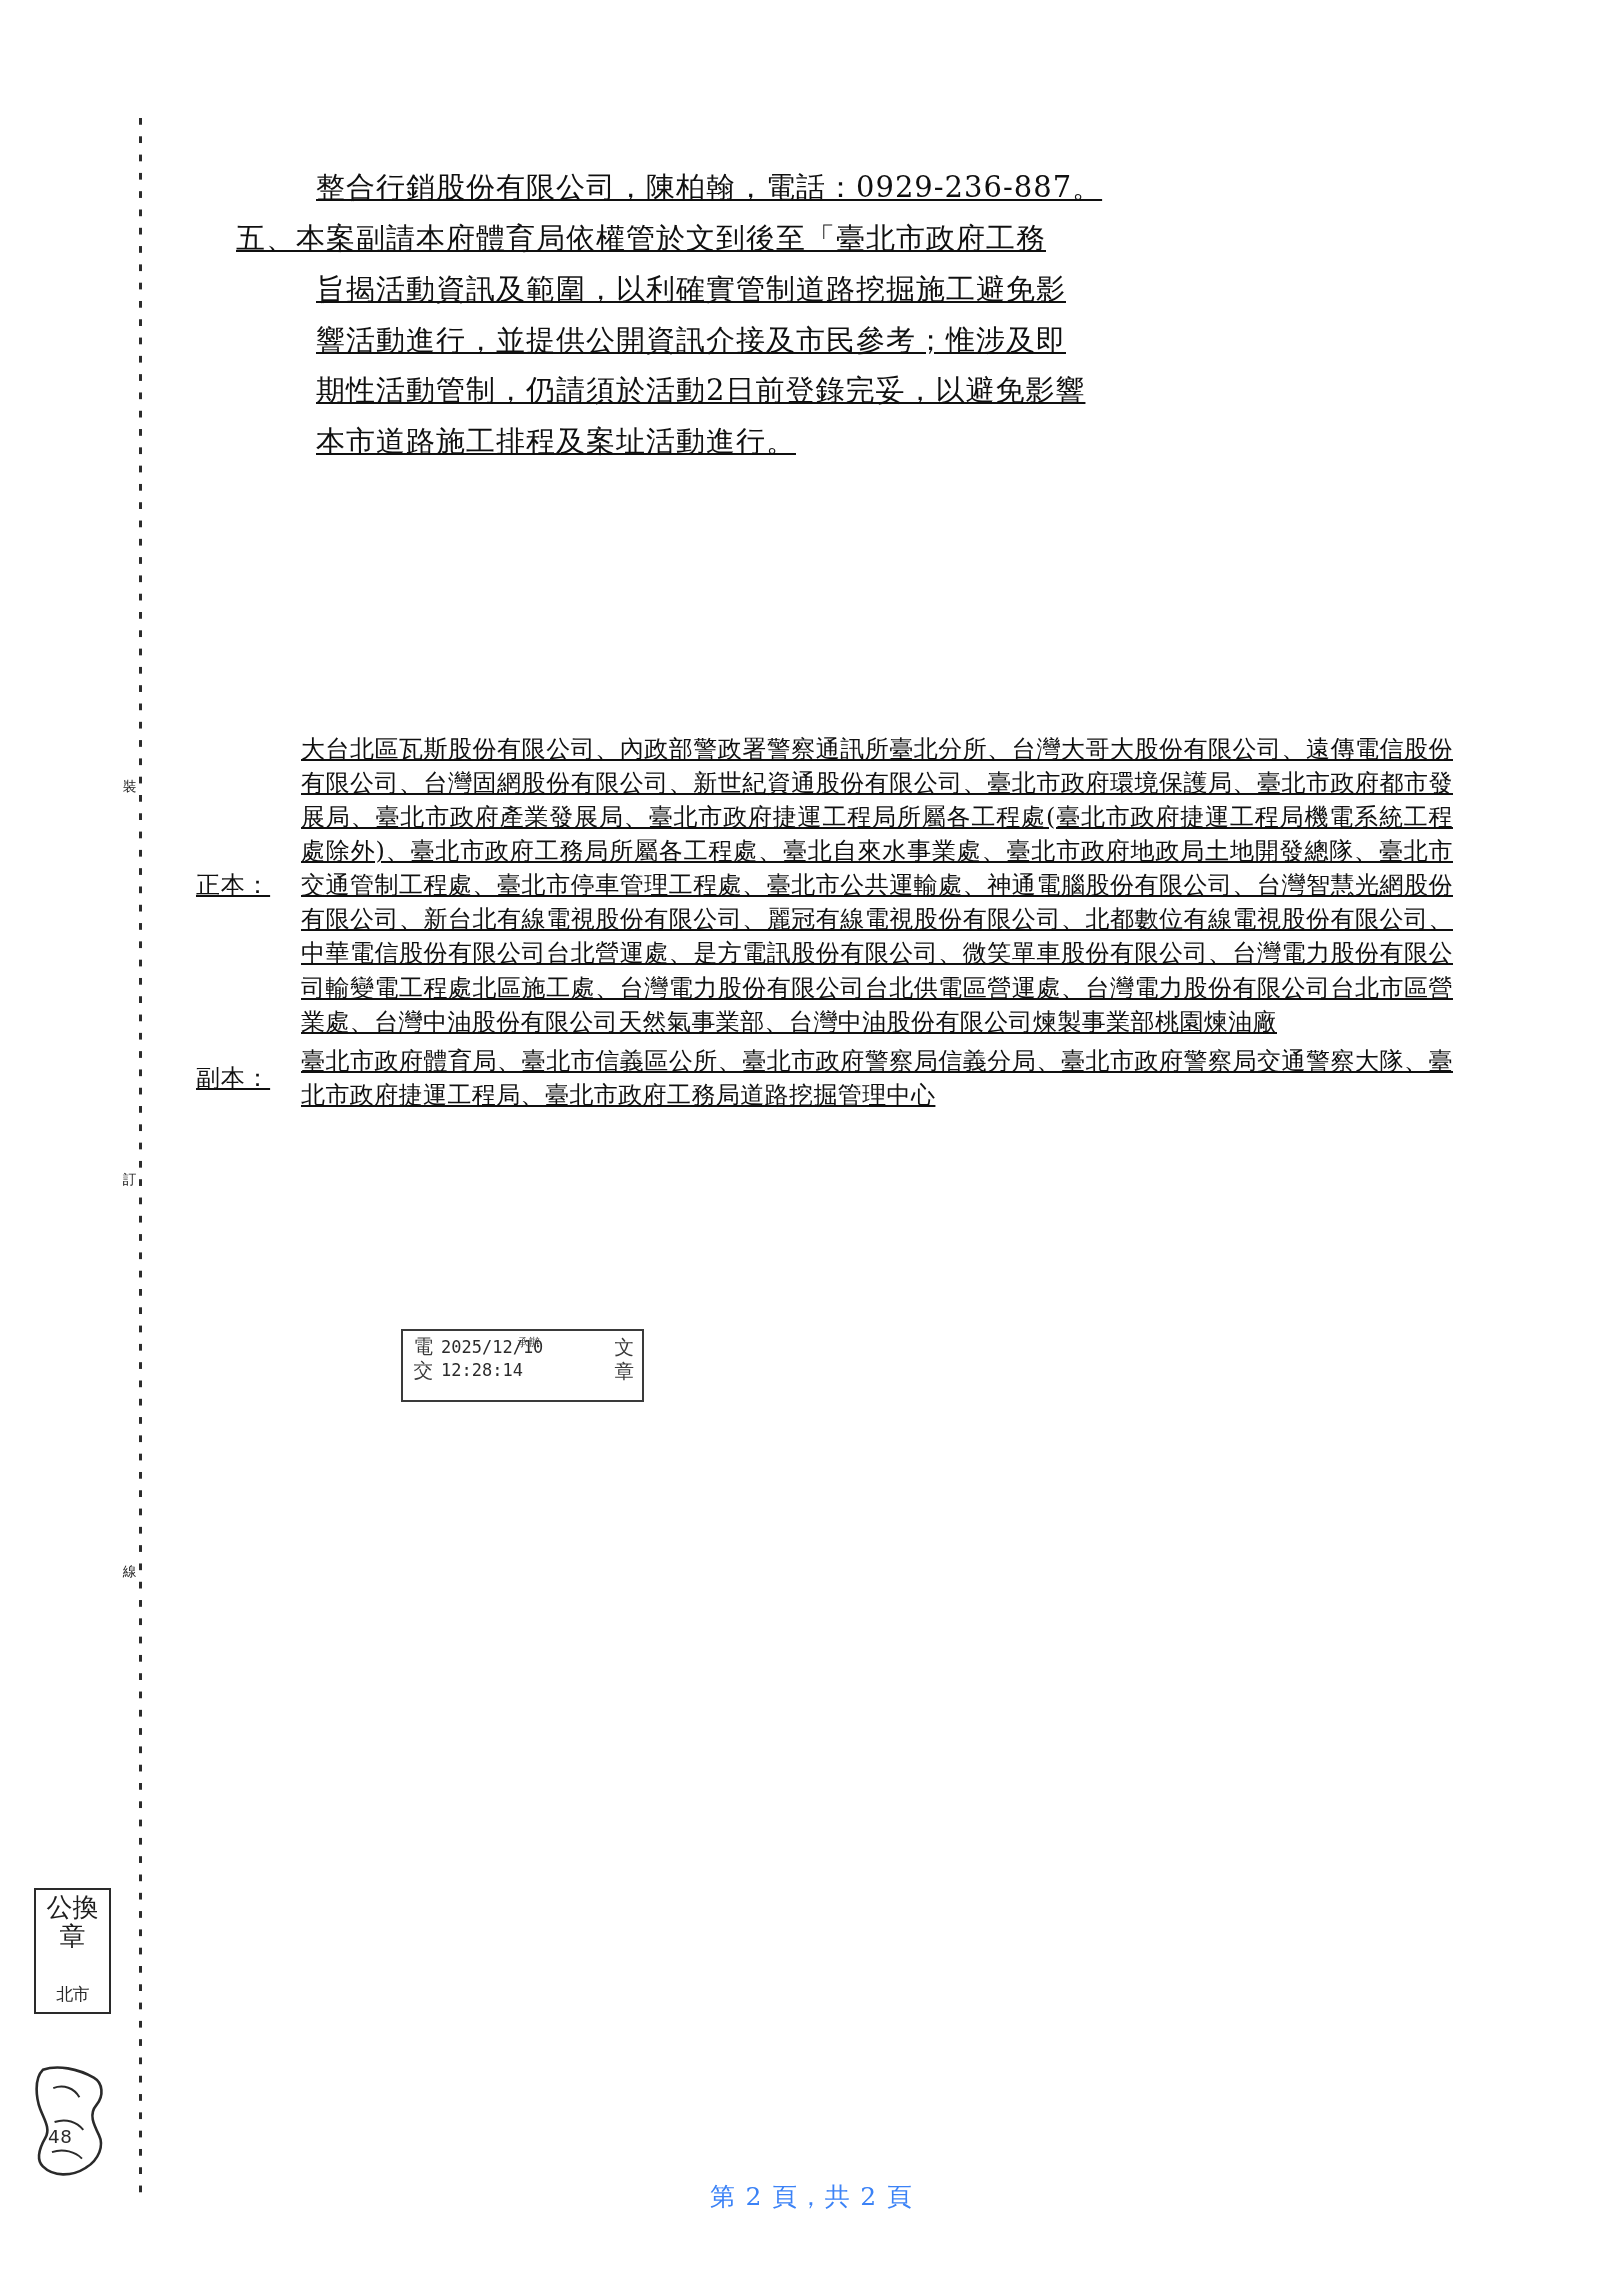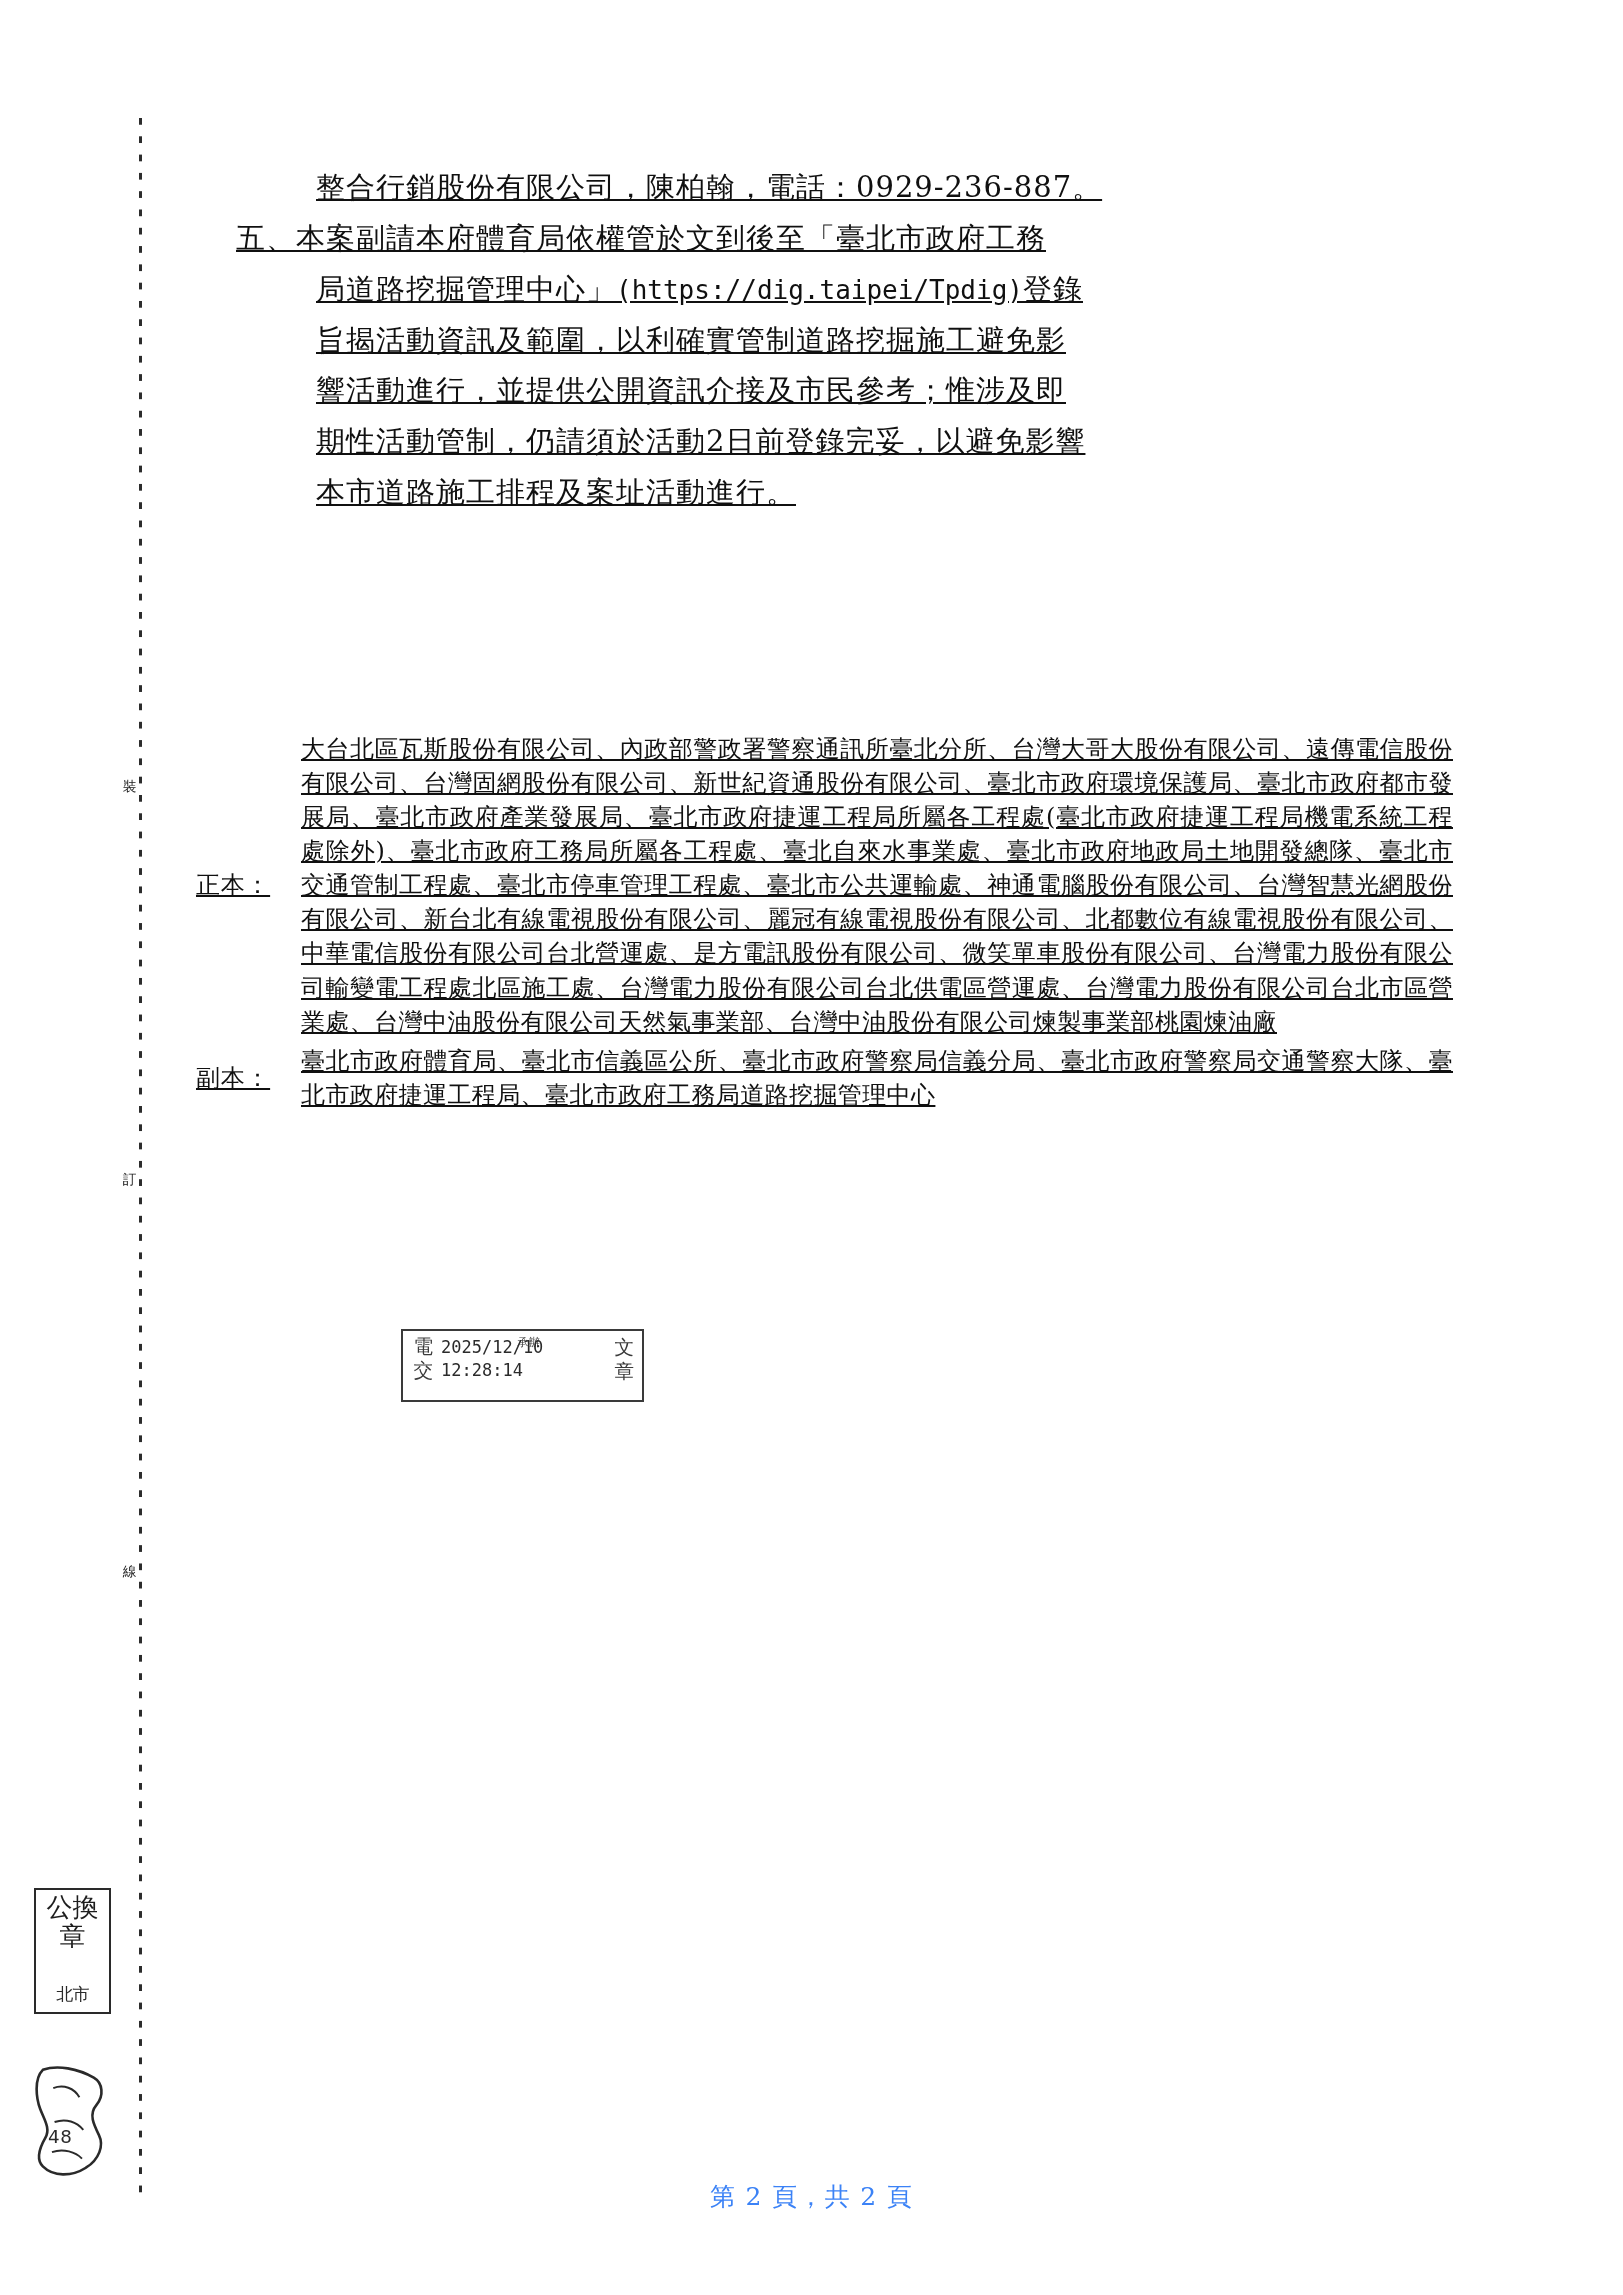--- a/index.html
+++ b/index.html
@@ -208,21 +208,20 @@
 <div class="page">
 
   <div class="binding-line"></div>
   <div class="binding-label l1">裝</div>
   <div class="binding-label l2">訂</div>
   <div class="binding-label l3">線</div>
 
   <div class="doc-body">
     <p class="para cont">整合行銷股份有限公司，陳柏翰，電話：0929-236-887。</p>
     <p class="para hang">五、本案副請本府體育局依權管於文到後至「臺北市政府工務</p>
-    <p class="para cont"><span>局道路挖掘管理中心」</span><span class="mono">(https://dig.taipei/Tpdig)</span><span>登錄</span></p>
     <p class="para cont">旨揭活動資訊及範圍，以利確實管制道路挖掘施工避免影</p>
     <p class="para cont">響活動進行，並提供公開資訊介接及市民參考；惟涉及即</p>
     <p class="para cont">期性活動管制，仍請須於活動2日前登錄完妥，以避免影響</p>
     <p class="para cont">本市道路施工排程及案址活動進行。</p>
   </div>
 
   <div class="dist-block">
     <div class="dist-row">
       <div class="dist-label">正本：</div>
       <div class="dist-text">大台北區瓦斯股份有限公司、內政部警政署警察通訊所臺北分所、台灣大哥大股份有限公司、遠傳電信股份有限公司、台灣固網股份有限公司、新世紀資通股份有限公司、臺北市政府環境保護局、臺北市政府都市發展局、臺北市政府產業發展局、臺北市政府捷運工程局所屬各工程處(臺北市政府捷運工程局機電系統工程處除外)、臺北市政府工務局所屬各工程處、臺北自來水事業處、臺北市政府地政局土地開發總隊、臺北市交通管制工程處、臺北市停車管理工程處、臺北市公共運輸處、神通電腦股份有限公司、台灣智慧光網股份有限公司、新台北有線電視股份有限公司、麗冠有線電視股份有限公司、北都數位有線電視股份有限公司、中華電信股份有限公司台北營運處、是方電訊股份有限公司、微笑單車股份有限公司、台灣電力股份有限公司輸變電工程處北區施工處、台灣電力股份有限公司台北供電區營運處、台灣電力股份有限公司台北市區營業處、台灣中油股份有限公司天然氣事業部、台灣中油股份有限公司煉製事業部桃園煉油廠</div>

